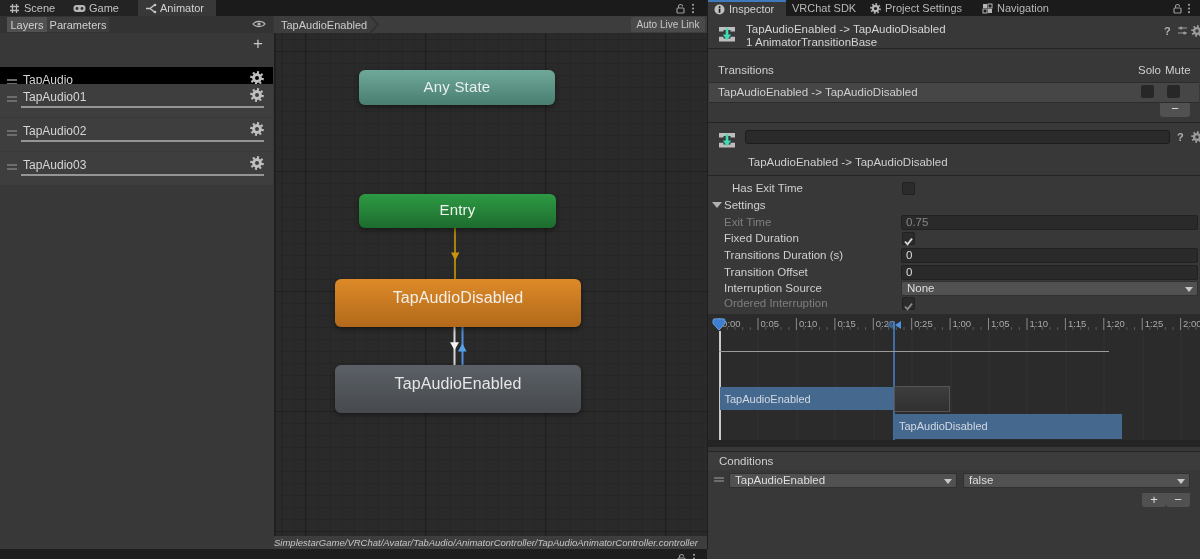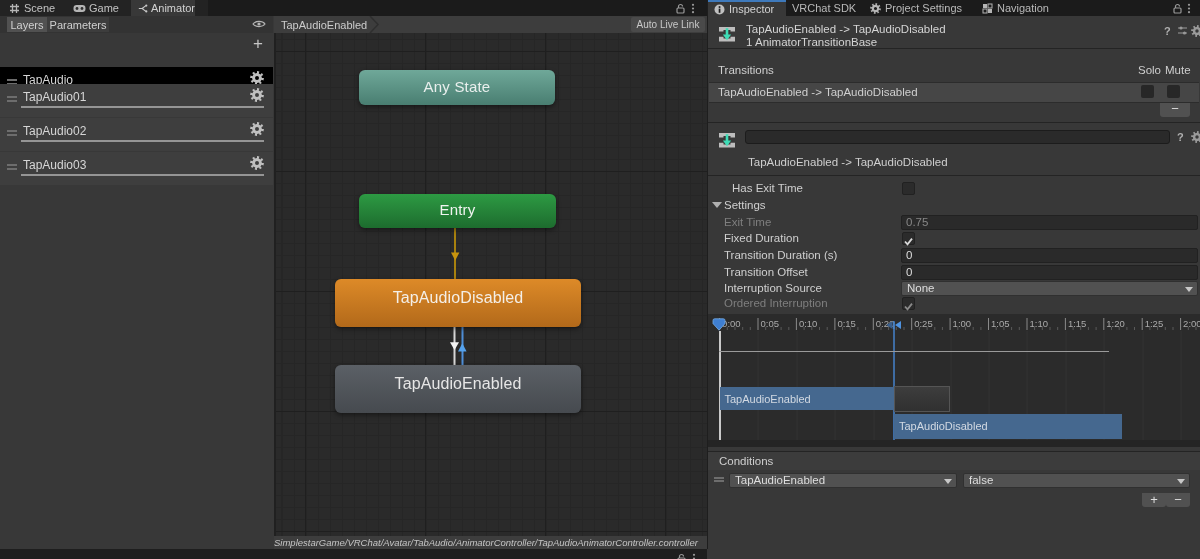--- a/index.html
+++ b/index.html
@@ -6,21 +6,21 @@
 html,body { width:1200px; height:559px; overflow:hidden; background:#383838;
   font-family:"Liberation Sans", sans-serif; }
 .abs { position:absolute; }
 #stage { position:relative; width:1200px; height:559px; background:#383838; }
 
 
 #tabstrip { left:0; top:0; width:707px; height:16px; background:#232323; }
 #tabstrip .rest { left:208px; top:0; right:0; height:16px; background:#1b1b1b; position:absolute; }
 .tab { position:absolute; top:0; height:16px; font-size:11px; color:#c3c3c3;
   display:flex; align-items:center; }
-#tab-animator { left:131px; width:64px; background:#383838; padding-left:7px; color:#d2d2d2; }
+#tab-animator { left:138px; width:78px; background:#383838; padding-left:7px; color:#d2d2d2; }
 #tab-scene { left:2px; width:64px; padding-left:7px; }
 #tab-game { left:66px; width:64px; padding-left:7px; }
 
 
 #leftpanel { left:0; top:16px; width:273px; height:533px; background:#383838; }
 #lp-head { left:0; top:0; width:273px; height:17px; background:#333333; position:absolute; }
 .lp-btn { position:absolute; top:1px; height:15px; font-size:11px; color:#d0d0d0;
   display:flex; align-items:center; justify-content:center; background:#3d3d3d; }
 #btn-layers { left:7px; width:40px; background:#515151; }
 #btn-params { left:47px; width:62px;text-align:right; }
@@ -295,21 +295,21 @@
     <div class="lbl" style="left:16px;top:199px">Settings</div>
 
     <div class="lbl dim" style="left:16px;top:216px">Exit Time</div>
     <div class="field" style="top:215px;color:#878787">0.75</div>
 
     <div class="lbl" style="left:16px;top:232px">Fixed Duration</div>
     <div class="cb" style="top:232px"><svg width="11" height="11" viewBox="0 0 11 11">
           <path d="M2 5.5l2.5 2.8L9 2.6" fill="none" stroke="#d8d8d8" stroke-width="1.8"></path>
         </svg></div>
 
-    <div class="lbl" style="left:16px;top:249px">Transition Duration (s)</div>
+    <div class="lbl" style="left:16px;top:249px">Transitions Duration (s)</div>
     <div class="field" style="top:248px">0</div>
 
     <div class="lbl" style="left:16px;top:266px">Transition Offset</div>
     <div class="field" style="top:265px">0</div>
 
     <div class="lbl" style="left:16px;top:282px">Interruption Source</div>
     <div class="drop" style="left:193px;top:281px;width:297px">None<div class="caret"></div></div>
 
     <div class="lbl dim" style="left:16px;top:297px">Ordered Interruption</div>
     <div class="cb" style="top:297px"><svg width="11" height="11" viewBox="0 0 11 11">

